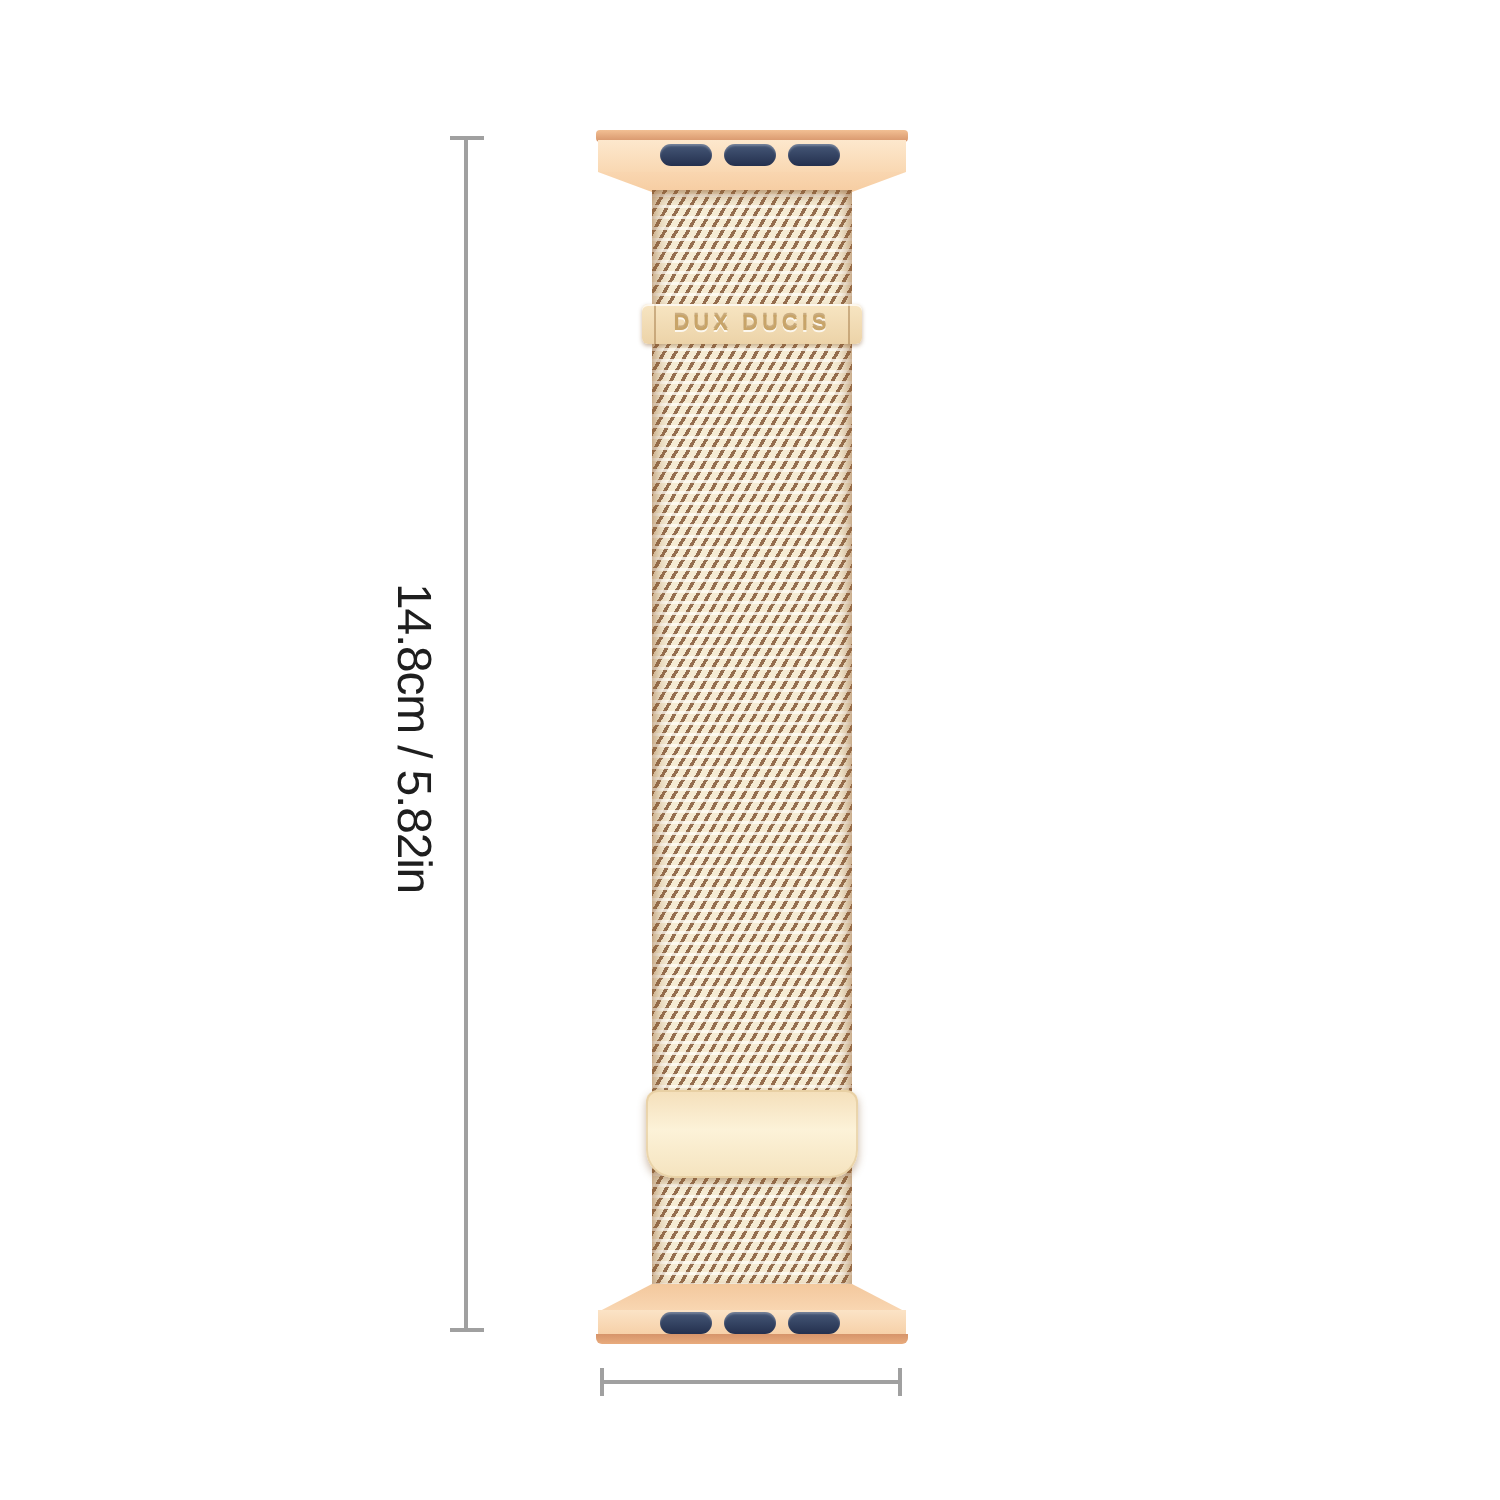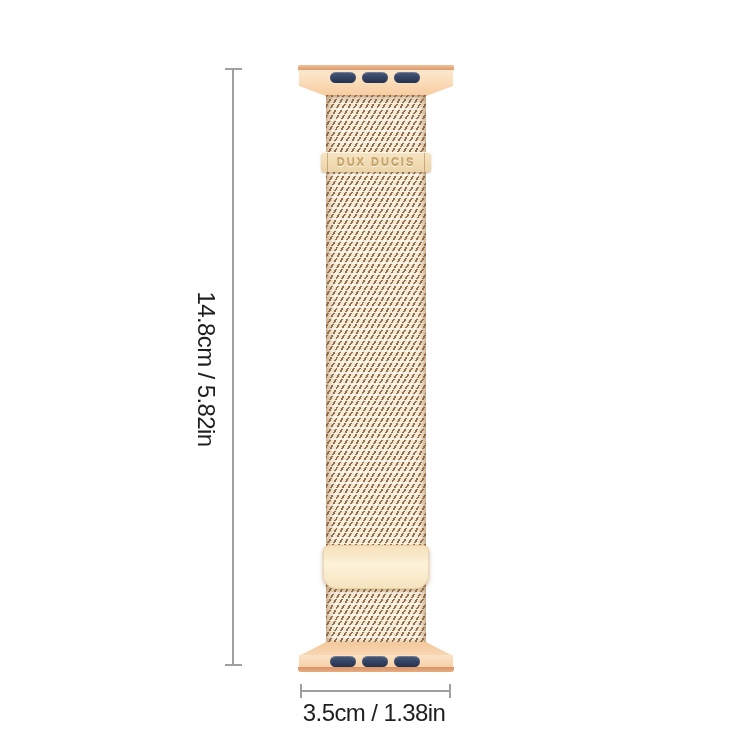--- a/index.html
+++ b/index.html
@@ -151,15 +151,14 @@
       <div class="pill p2"></div>
       <div class="pill p3"></div>
     </div>
     <div class="abs connector-bar bottom"></div>
 
   </div>
 
   <div class="abs dim-line hline"></div>
   <div class="abs dim-line htick left"></div>
   <div class="abs dim-line htick right"></div>
-  <div class="abs dim-label hlabel">3.5cm / 1.38in</div>
 
 </div>
 
 </body></html>

